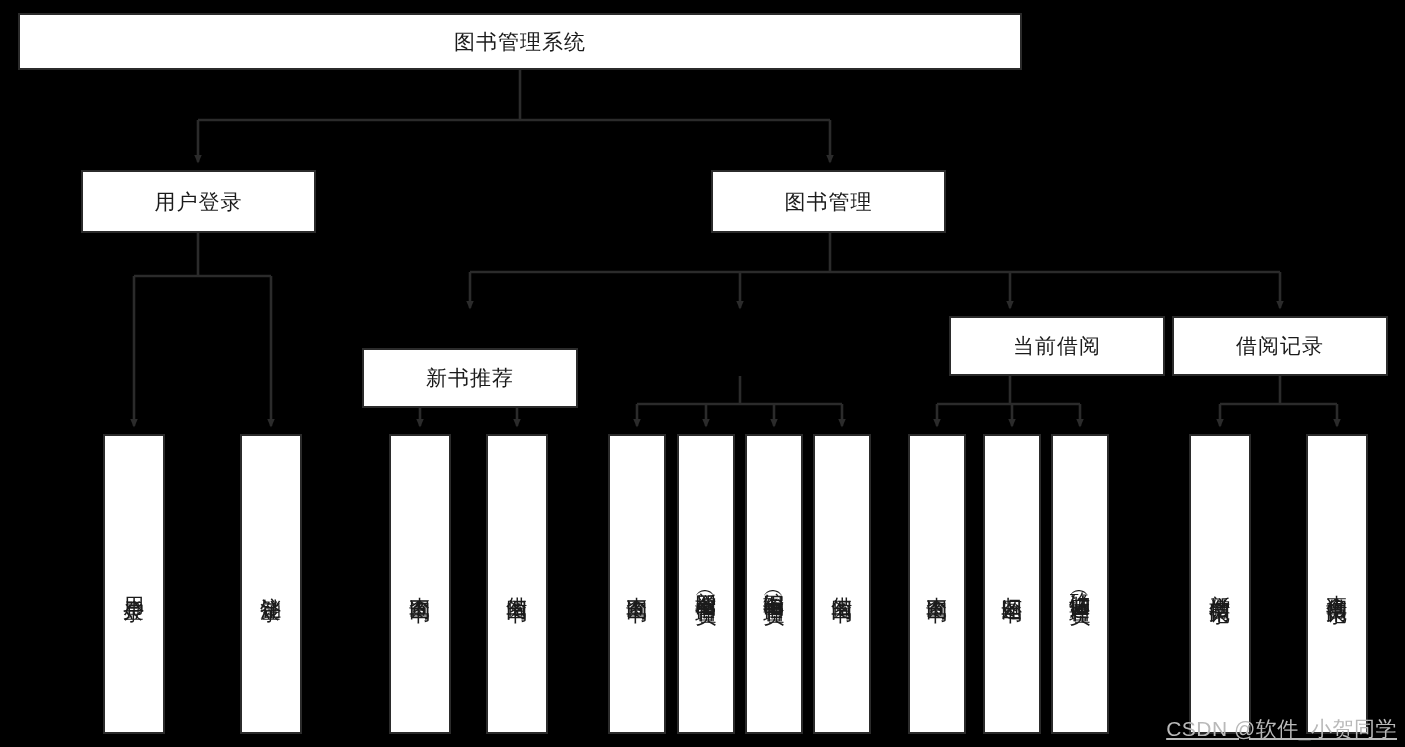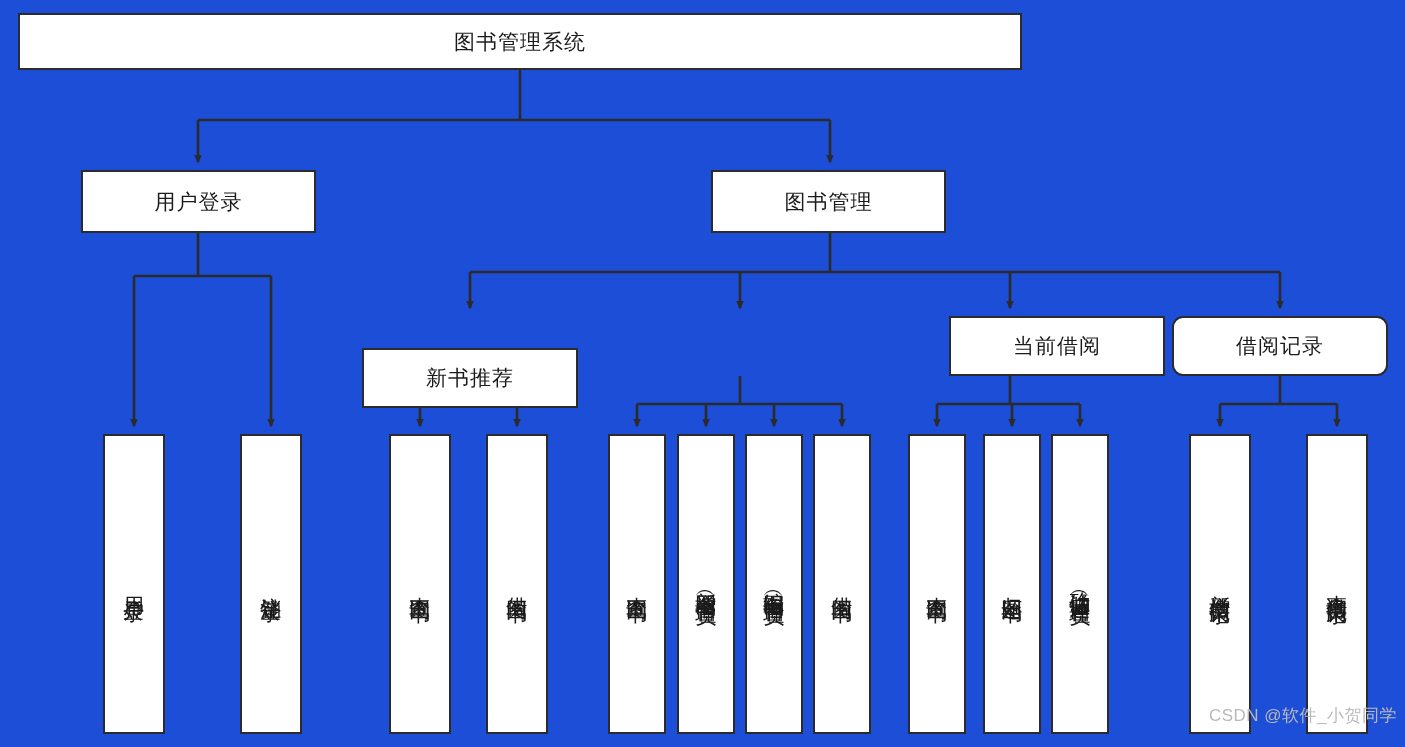--- a/index.html
+++ b/index.html
@@ -10,21 +10,21 @@
   body {
     width: 1405px;
     height: 747px;
     font-family: "Liberation Sans", sans-serif;
     overflow: hidden;
   }
   #canvas {
     position: relative;
     width: 1405px;
     height: 747px;
-    background: #1d4ed8;
+    background: #000000;
   }
   svg#wires {
     position: absolute;
     left: 0;
     top: 0;
     width: 1405px;
     height: 747px;
   }
   .node {
     position: absolute;
@@ -54,27 +54,28 @@
     font-size: 21px;
     color: #1b1b1b;
     line-height: 1.22;
     letter-spacing: 2px;
     text-align: center;
     max-height: 100%;
   }
   .watermark {
     position: absolute;
     right: 8px;
-    bottom: 20px;
-    font-size: 17px;
+    bottom: 4px;
+    font-size: 21px;
     color: #b9b9b9;
     letter-spacing: 0.5px;
     white-space: nowrap;
     z-index: 5;
     pointer-events: none;
+    text-decoration: underline;
   }
 </style>
 </head>
 <body>
 
 <div id="canvas">
 
   <svg id="wires" viewBox="0 0 1405 747" xmlns="http://www.w3.org/2000/svg">
     <defs>
       <marker id="arrowhead" markerWidth="9" markerHeight="9" refX="7.5" refY="4" orient="auto" markerUnits="userSpaceOnUse">
@@ -135,21 +136,21 @@
   <div class="node node-h" style="left: 711px; top: 170px; width: 235px; height: 63px;">
     <span class="node-label">图书管理</span>
   </div>
 
   <div class="node node-h" style="left: 362px; top: 316px; width: 216px; height: 60px; margin-top: 32px;">
     <span class="node-label">新书推荐</span>
   </div>
   <div class="node node-h" style="left: 949px; top: 316px; width: 216px; height: 60px;">
     <span class="node-label">当前借阅</span>
   </div>
-  <div class="node node-h" style="left: 1172px; top: 316px; width: 216px; height: 60px; border-radius: 11px;">
+  <div class="node node-h" style="left: 1172px; top: 316px; width: 216px; height: 60px;">
     <span class="node-label">借阅记录</span>
   </div>
 
   <div class="node node-v" style="left: 103px; top: 434px; width: 62px; height: 300px;">
     <span class="node-label">用户登录</span>
   </div>
   <div class="node node-v" style="left: 240px; top: 434px; width: 62px; height: 300px;">
     <span class="node-label">注销登录</span>
   </div>
   <div class="node node-v" style="left: 389px; top: 434px; width: 62px; height: 300px;">

